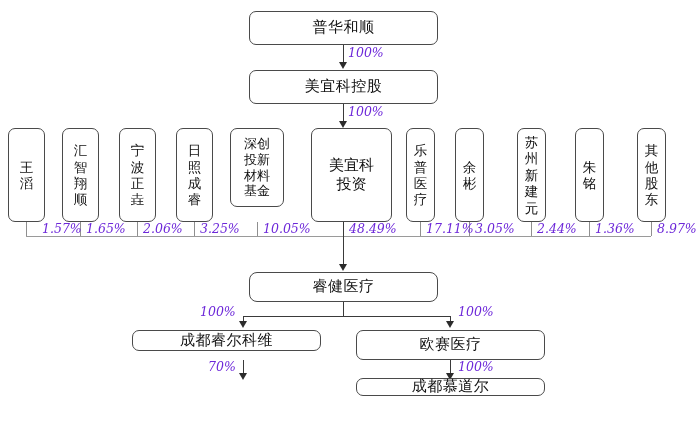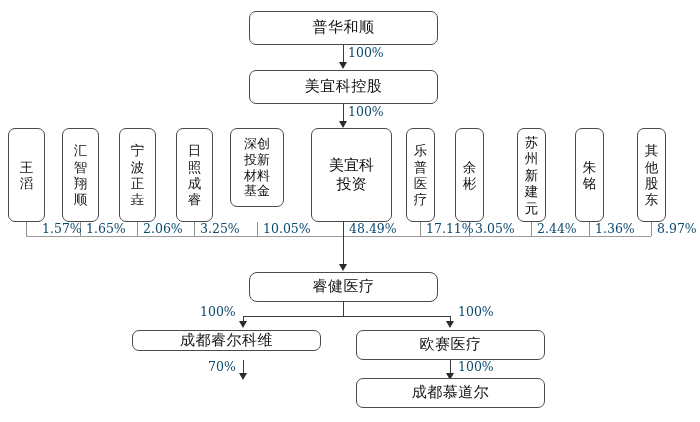--- a/index.html
+++ b/index.html
@@ -81,23 +81,24 @@
     height: 0;
     border-left: 4px solid transparent;
     border-right: 4px solid transparent;
     border-top: 7px solid #2b2b2b;
   }
 
   
   .pct {
     position: absolute;
     font-size: 12.5px;
-    color: #0c4a6e;
+    color: #6d28d9;
     white-space: nowrap;
     font-family: "DejaVu Serif", "Liberation Serif", serif;
+    font-style: italic;
   }
   .pct.bus {
     font-size: 12.5px;
   }
 </style>
 </head>
 <body>
 
 <div id="canvas">
 
@@ -239,17 +240,17 @@
 
   <div class="vline" style="left:243px; top:360px; height:17px;"></div>
   <div class="arrow" style="left:239px; top:373px;"></div>
   <div class="pct" style="left:208px; top:359px;">70%</div>
 
   <div class="vline" style="left:450px; top:360px; height:17px;"></div>
   <div class="arrow" style="left:446px; top:373px;"></div>
   <div class="pct" style="left:458px; top:359px;">100%</div>
 
 
-  <div class="node h" style="left:356px; top:378px; width:189px; height:30px;">
+  <div class="node h" style="left:356px; top:378px; width:189px; height:18px;">
     <span class="node-label">成都慕道尔</span>
   </div>
 
 </div>
 
 </body></html>

